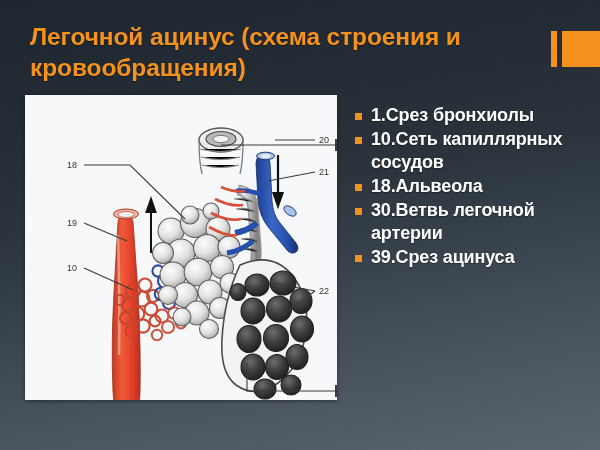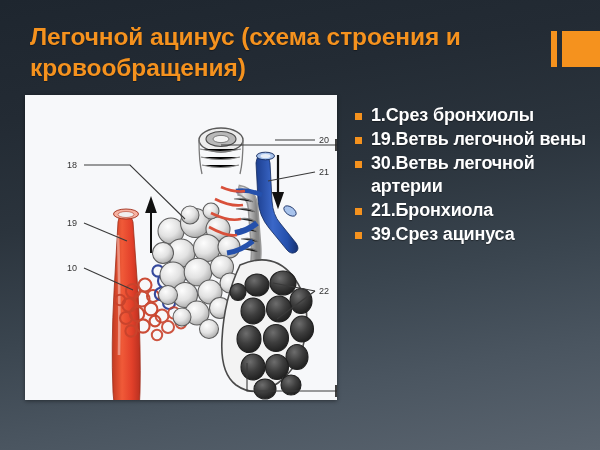--- a/index.html
+++ b/index.html
@@ -339,36 +339,36 @@
     </svg>
   </div>
 
   <div id="bullet-list">
 
     <div class="bullet-item">
       <span class="bullet-marker"></span>
       <span class="bullet-label">1.Срез бронхиолы</span>
     </div>
 
-
-
-    <div class="bullet-item">
-      <span class="bullet-marker"></span>
-      <span class="bullet-label">19.Ветвь легочной вены</span>
-    </div>
+    <div class="bullet-item">
+      <span class="bullet-marker"></span>
+      <span class="bullet-label">10.Сеть капиллярных сосудов</span>
+    </div>
+
+    <div class="bullet-item">
+      <span class="bullet-marker"></span>
+      <span class="bullet-label">18.Альвеола</span>
+    </div>
+
 
     <div class="bullet-item">
       <span class="bullet-marker"></span>
       <span class="bullet-label">30.Ветвь легочной артерии</span>
     </div>
 
-    <div class="bullet-item">
-      <span class="bullet-marker"></span>
-      <span class="bullet-label">21.Бронхиола</span>
-    </div>
 
     <div class="bullet-item">
       <span class="bullet-marker"></span>
       <span class="bullet-label">39.Срез ацинуса</span>
     </div>
 
   </div>
 
 </div>
 

